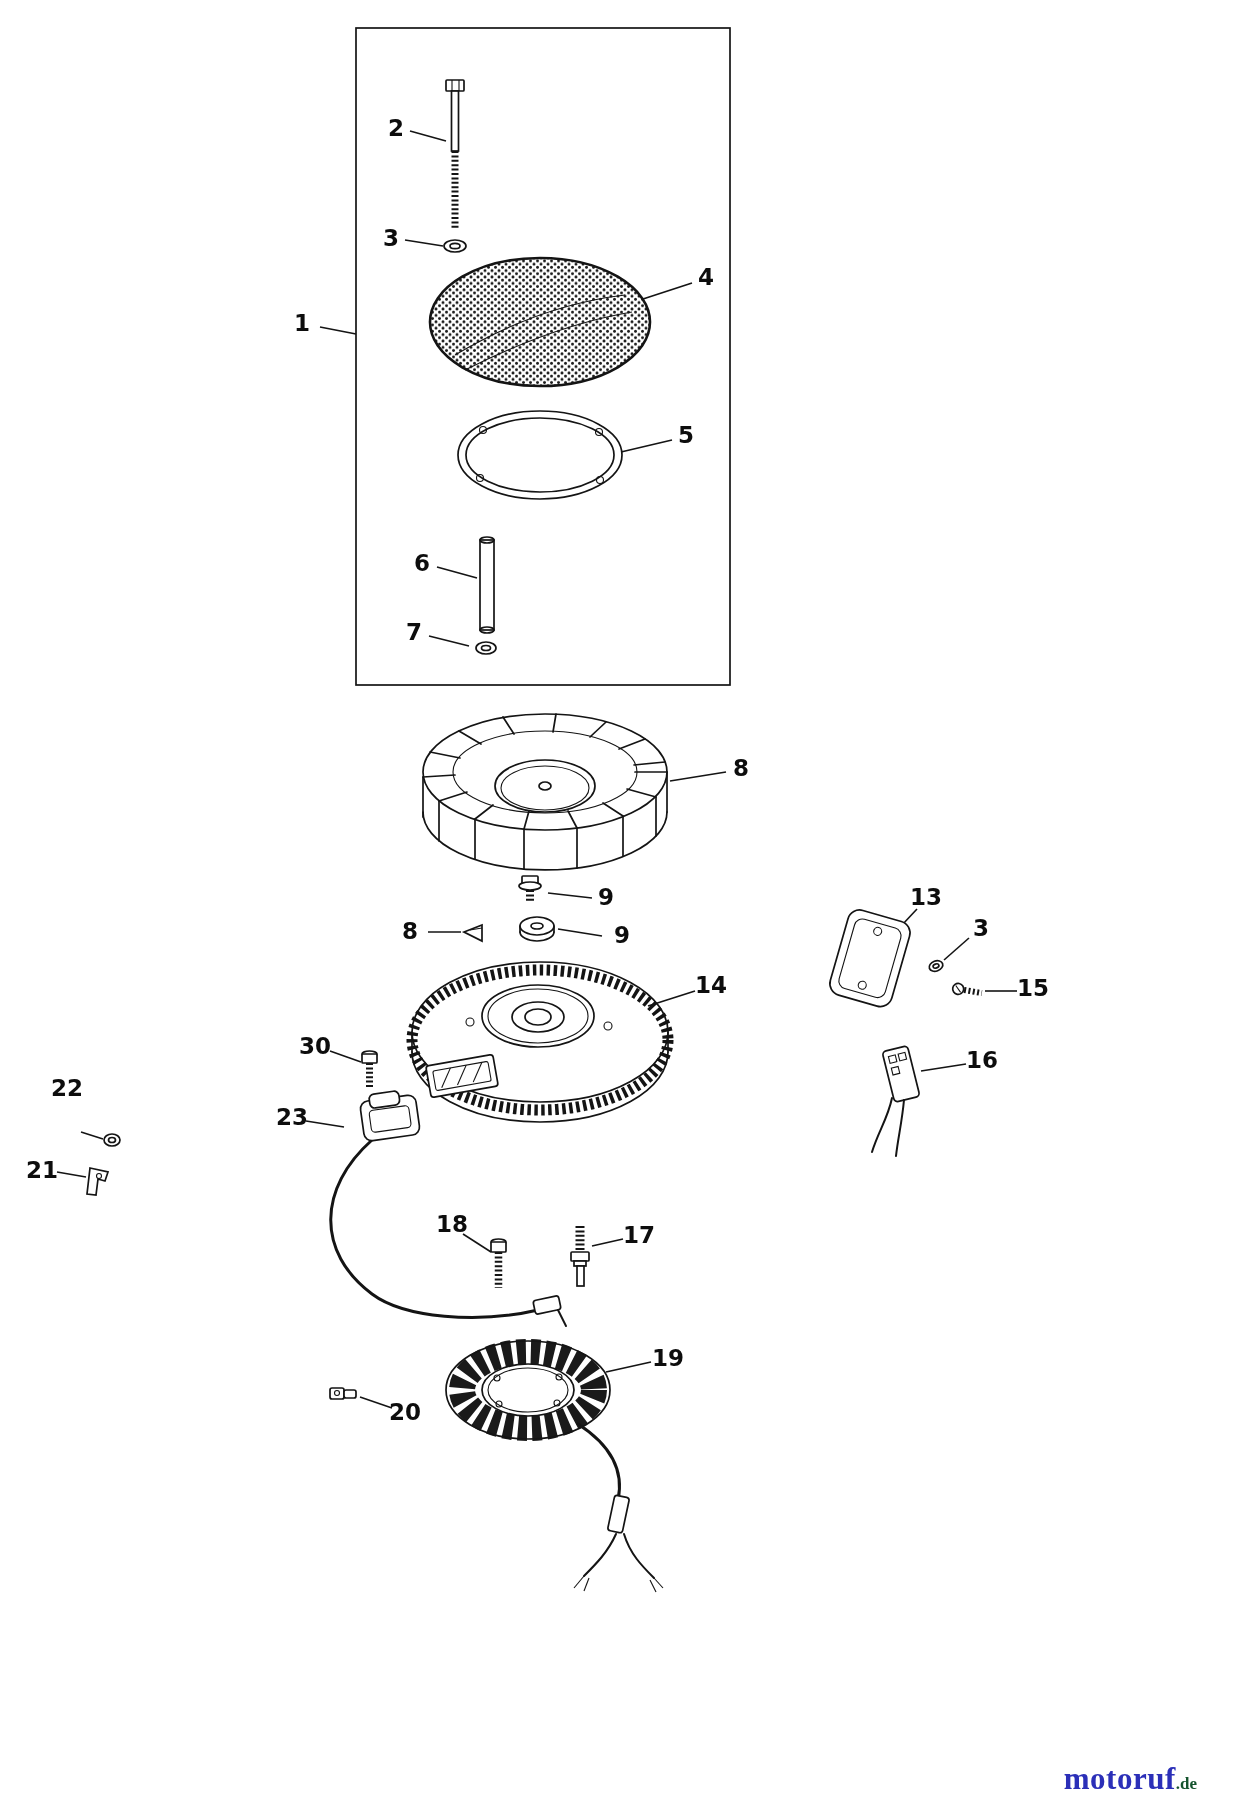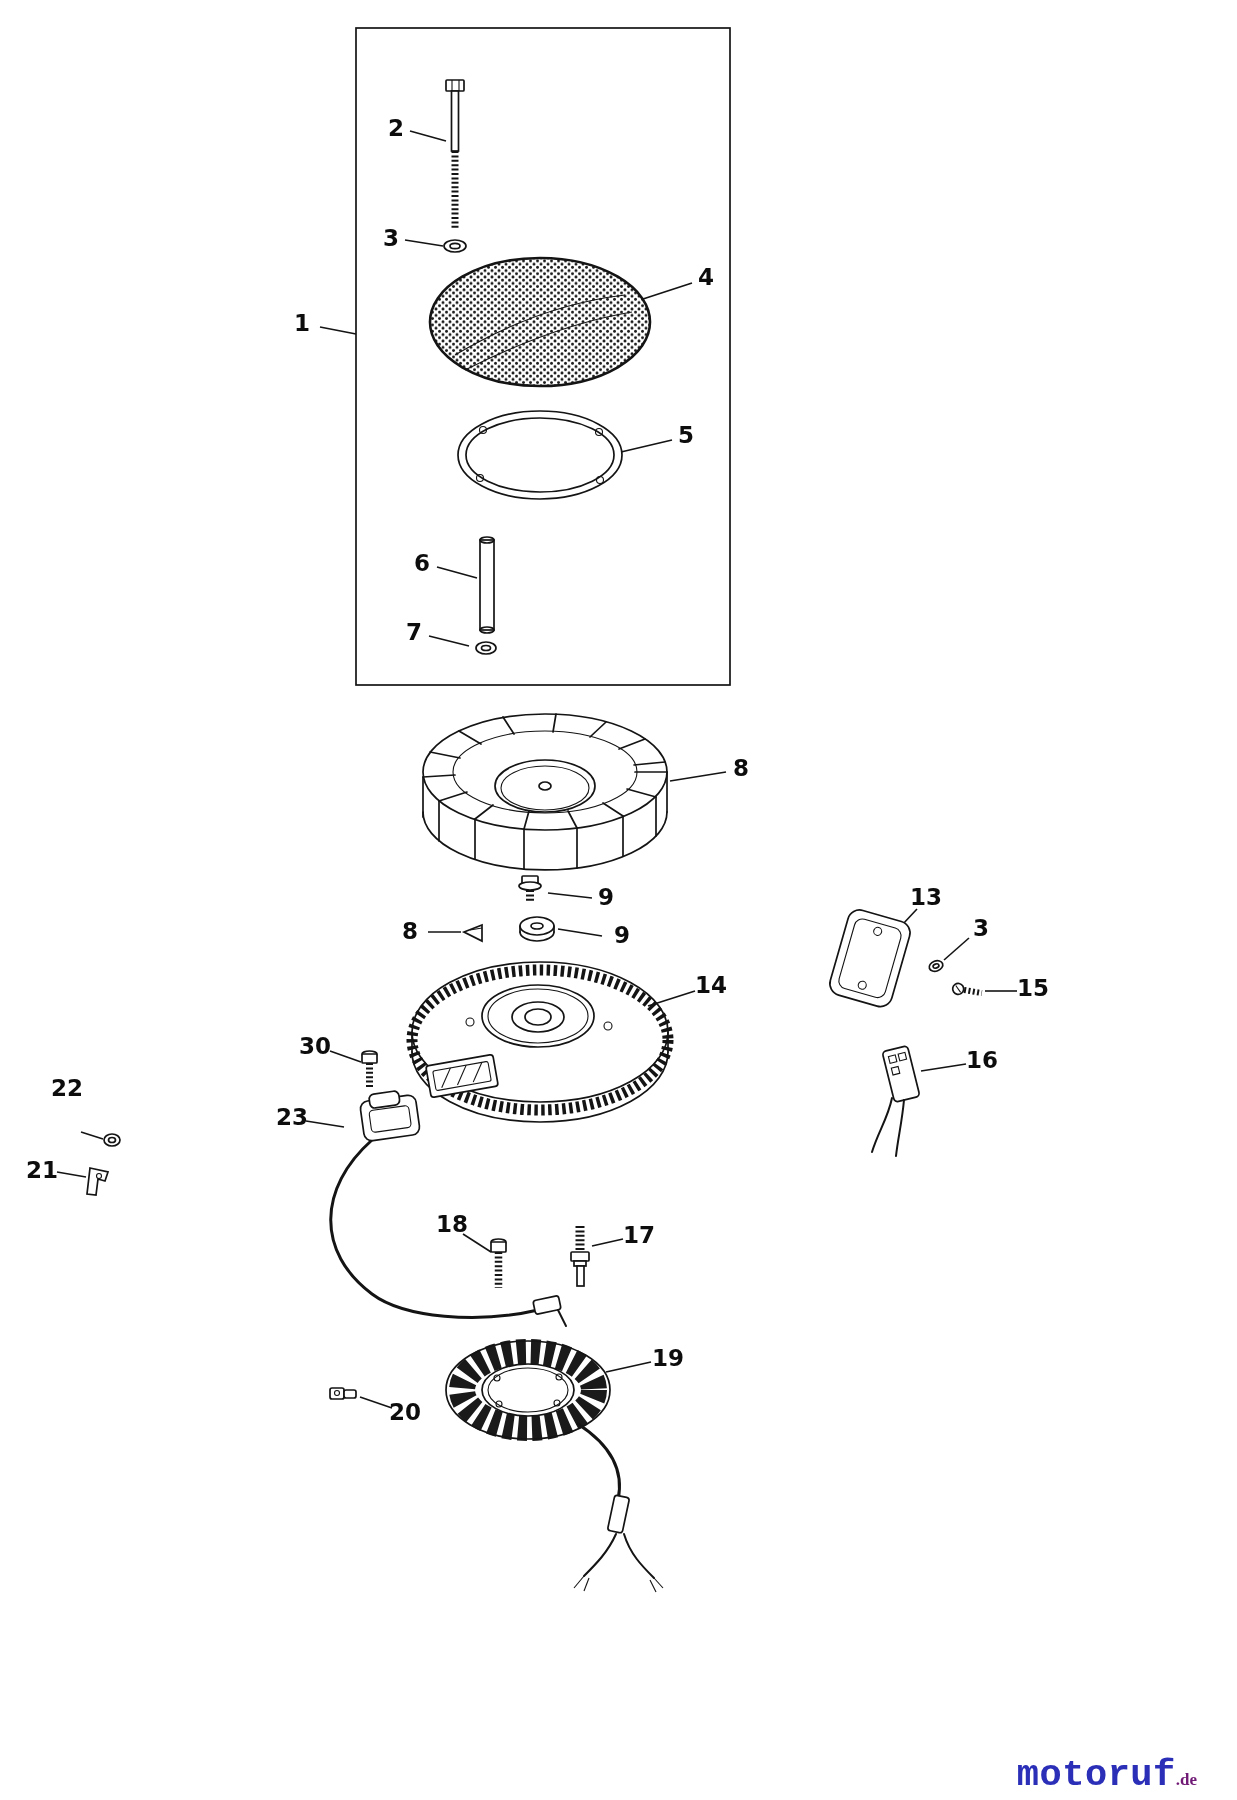--- a/index.html
+++ b/index.html
@@ -4,22 +4,22 @@
 <style>
   html,body{margin:0;padding:0;background:#fff;}
   .canvas{position:relative;width:1237px;height:1800px;background:#fff;
           font-family:"Liberation Sans",sans-serif;overflow:hidden;}
   .art{position:absolute;left:0;top:0;}
   .callout{position:absolute;transform:translate(-50%,-50%);
            font-family:"DejaVu Sans",sans-serif;font-weight:700;
            font-size:23px;color:#0d0d0d;white-space:nowrap;}
   .watermark{position:absolute;right:40px;bottom:6px;
              font-family:"Liberation Serif",serif;font-weight:700;line-height:1;}
-  .watermark .brand{color:#2b2fb8;font-size:37px;letter-spacing:.5px;font-family:Liberation Mono, monospace;}
-  .watermark .tld{color:#701a75;font-size:17px;}
+  .watermark .brand{color:#2b2fb8;font-size:31px;letter-spacing:.5px;}
+  .watermark .tld{color:#14532d;font-size:17px;}
   svg .s{stroke:#141414;fill:none;stroke-width:1.7;stroke-linecap:round;}
   svg .sw{stroke:#141414;fill:#fff;stroke-width:1.7;}
   svg .thin{stroke:#141414;fill:none;stroke-width:1.1;}
   svg .lead{stroke:#141414;fill:none;stroke-width:1.6;}
   svg .thread{stroke:#141414;fill:none;stroke-dasharray:2 2.4;}
   svg .teeth{stroke:#141414;fill:none;stroke-width:11;stroke-dasharray:3.5 3.5;}
   svg .coils{stroke:#1a1a1a;fill:none;stroke-width:26;stroke-dasharray:9 5;}
   svg .wire{stroke:#141414;fill:none;stroke-width:3;stroke-linecap:round;}
   svg .wire2{stroke:#141414;fill:none;stroke-width:2;stroke-linecap:round;}
 </style>

